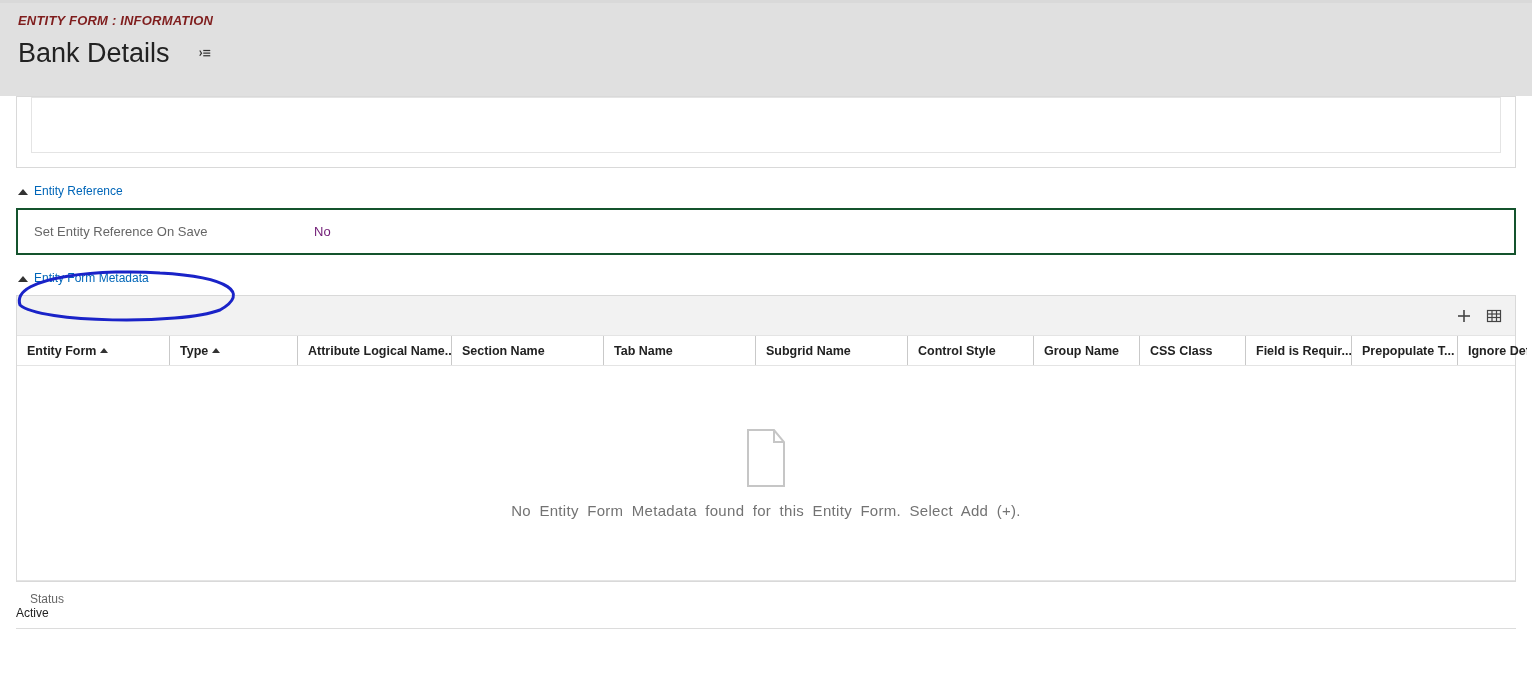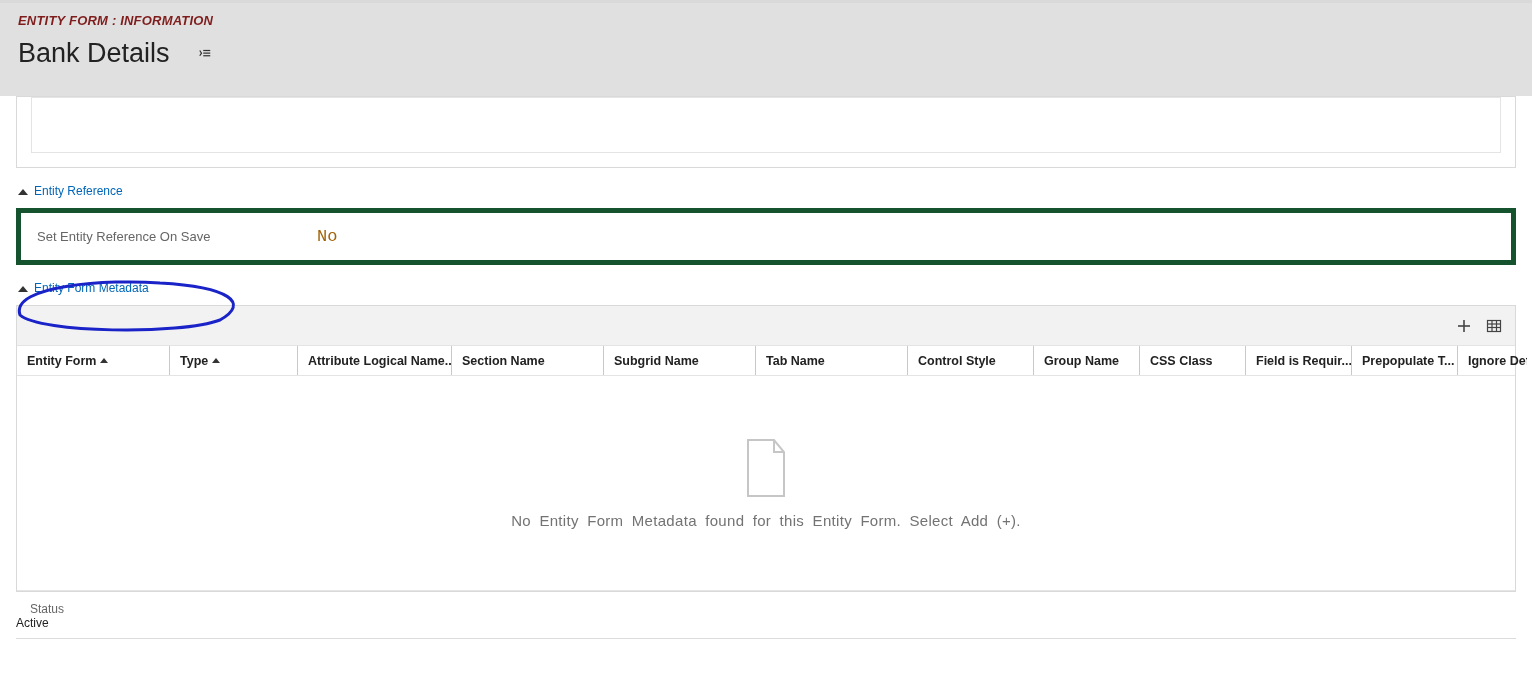--- a/index.html
+++ b/index.html
@@ -77,34 +77,33 @@
     width:0;height:0;
     border-left:5px solid transparent;
     border-right:5px solid transparent;
     border-bottom:6px solid #333;
     margin-right:2px;
     transform: translateY(1px);
   }
 
   
   .ref-box {
-    border:5px solid #14532d;
+    border:2px solid #14532d;
     padding:14px 16px;
     display:flex;
     align-items:center;
   }
   .ref-label {
     color:#666;
     font-size:13px;
     width:280px;
   }
   .ref-value {
-    color:#a16207;
-    font-size:17px;
-    font-family:Liberation Mono, monospace;
+    color:#701a75;
+    font-size:13px;
   }
 
   
   .annot {
     position:absolute;
     pointer-events:none;
   }
 
   
   .grid {
@@ -262,24 +261,24 @@
         <span>Type</span>
           <span class="sort-arrow-up"></span>
       </div>
       <div class="gh" style="width:154px">
           <span>Attribute Logical Name...</span>
         </div>
       <div class="gh" style="width:152px">
           <span>Section Name</span>
         </div>
       <div class="gh" style="width:152px">
+          <span>Tab Name</span>
+        </div>
+      <div class="gh" style="width:152px">
           <span>Subgrid Name</span>
-        </div>
-      <div class="gh" style="width:152px">
-          <span>Tab Name</span>
         </div>
       <div class="gh" style="width:126px">
           <span>Control Style</span>
         </div>
       <div class="gh" style="width:106px">
           <span>Group Name</span>
         </div>
       <div class="gh" style="width:106px">
           <span>CSS Class</span>
         </div>

